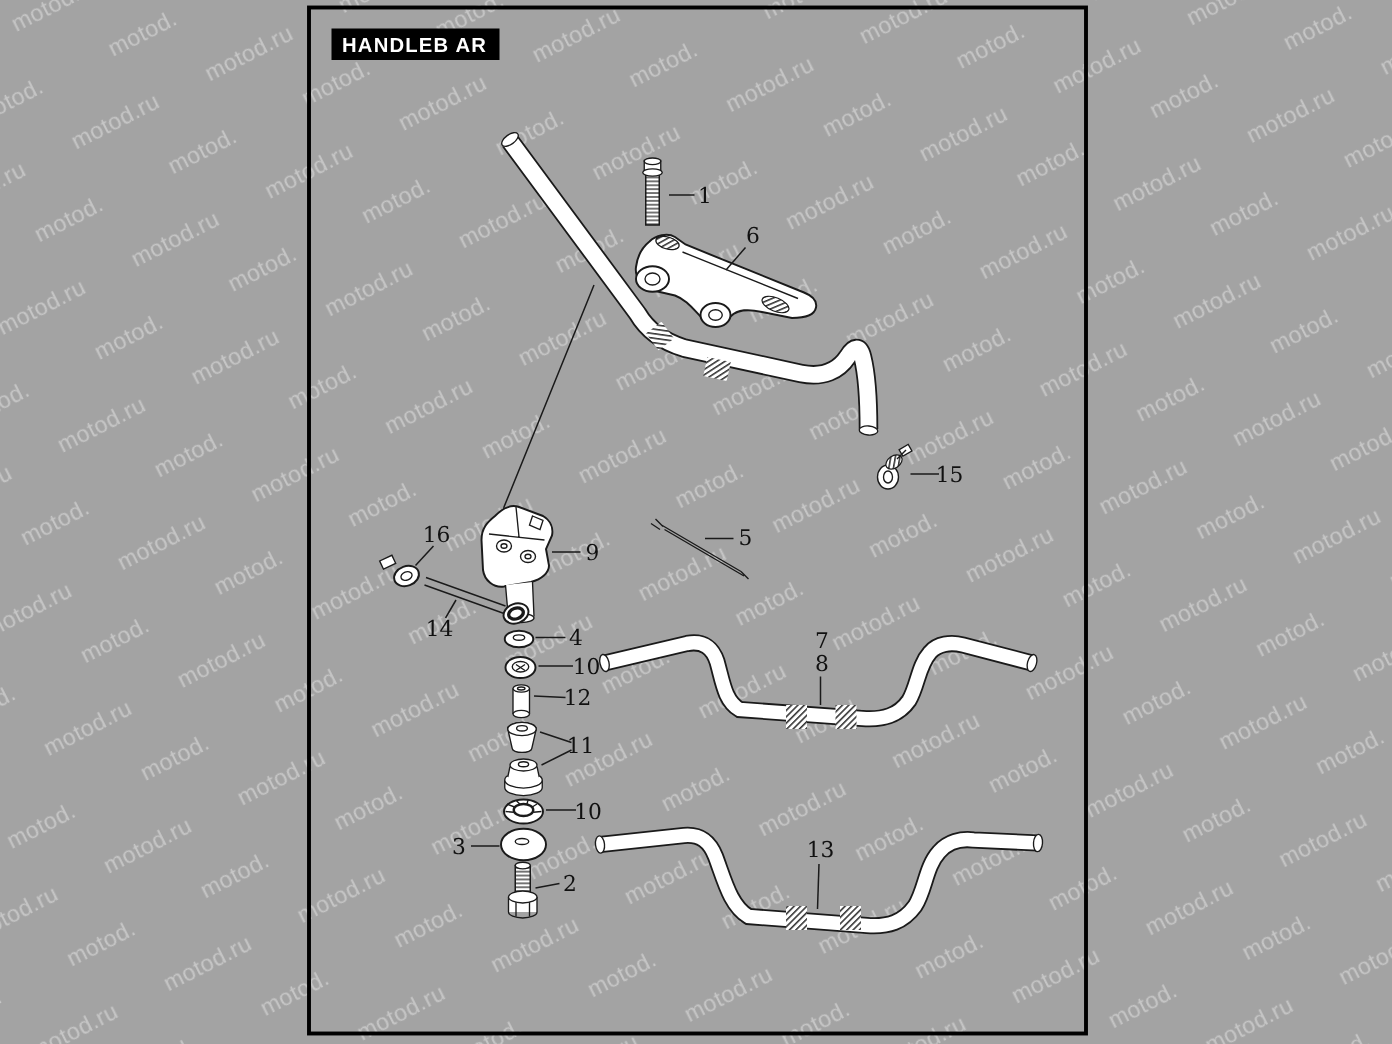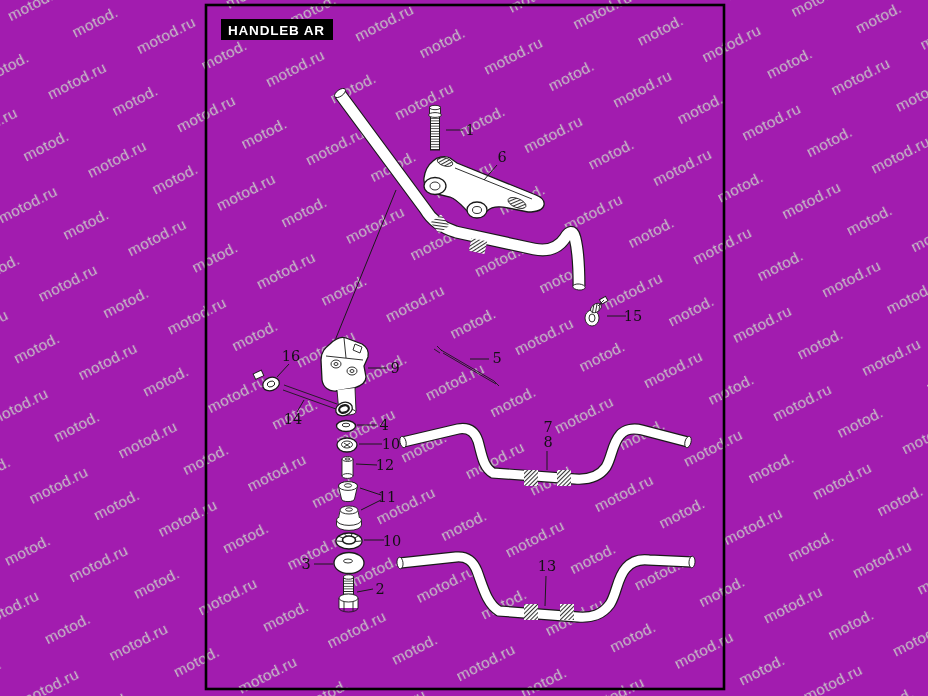--- a/index.html
+++ b/index.html
@@ -1,16 +1,16 @@
 <!DOCTYPE html>
 <html><head>
 <meta charset="utf-8">
 <style>
   html,body{margin:0;padding:0;background:#fff;}
-  .canvas{position:relative;width:928px;height:696px;overflow:hidden;background:#a21caf;}
+  .canvas{position:relative;width:928px;height:696px;overflow:hidden;background:#a3a3a3;}
   svg{display:block;}
   .plabel{font-family:"DejaVu Serif",serif;font-size:14.5px;fill:#111;text-anchor:middle;}
   .title-text{font-family:"Liberation Sans",sans-serif;font-weight:600;font-size:13.5px;fill:#fff;letter-spacing:0.8px;}
   .wmtext{font-family:"Liberation Sans",sans-serif;font-size:15.5px;fill:#c6c6c6;letter-spacing:0.3px;}
   .thin{stroke:#1a1a1a;stroke-width:0.9;fill:none;}
   .fw{fill:#ffffff;stroke:#1a1a1a;stroke-width:1.3;}
   .fwthin{fill:#ffffff;stroke:#1a1a1a;stroke-width:0.9;}
   .tubeb13{stroke:#1a1a1a;stroke-width:13;fill:none;}
   .tubew13{stroke:#ffffff;stroke-width:10.6;fill:none;}
   .tubeb11{stroke:#1a1a1a;stroke-width:11.4;fill:none;}

